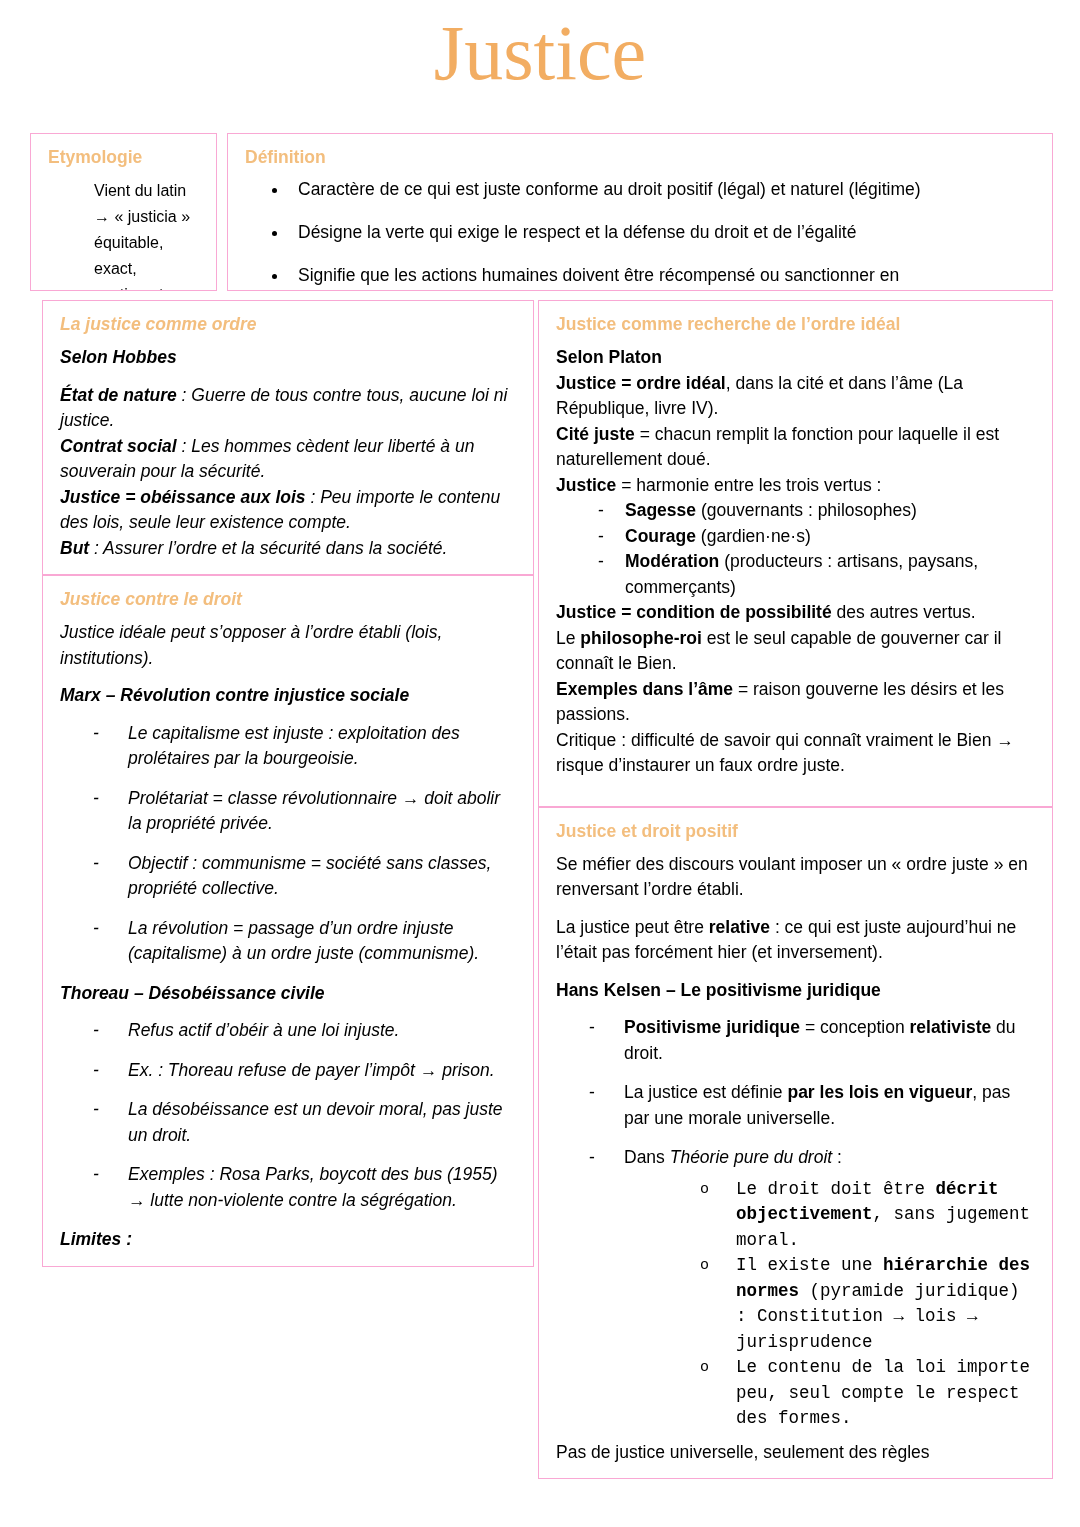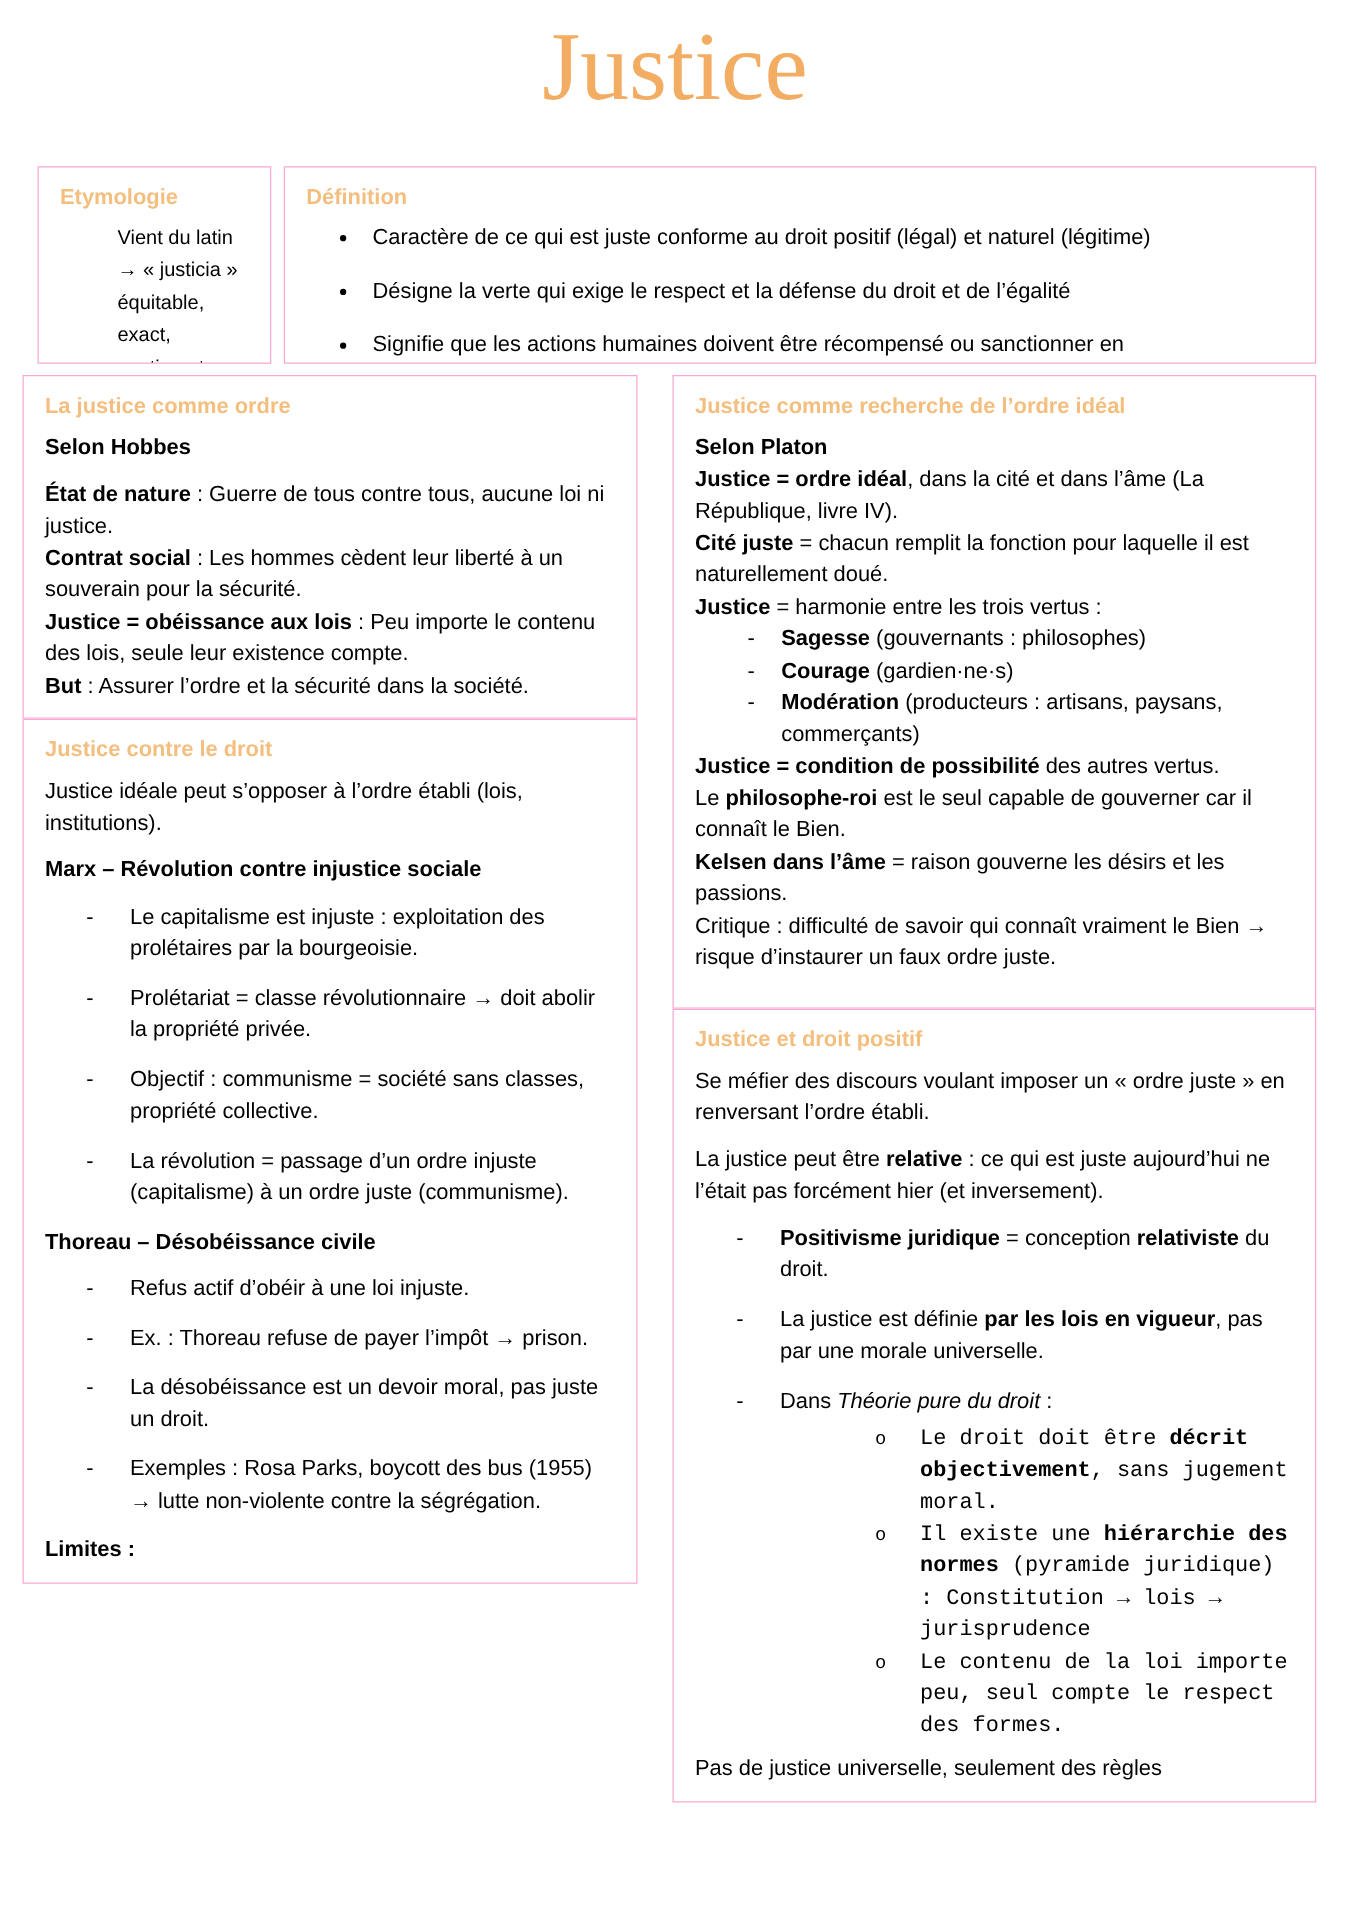--- a/index.html
+++ b/index.html
@@ -76,22 +76,23 @@
   ul.def-list li{
     font-size:17.5px;
     line-height:22px;
     margin-bottom:21px;
     padding-left:9px;
   }
 
   
   .col-left{
     position:absolute;
-    left:18px; top:300px;
+    left:42px; top:300px;
     width:492px;
+    font-style:italic;
   }
   .col-right{
     position:absolute;
     left:538px; top:300px;
     width:515px;
   }
 
   .body-text{
     font-size:17.5px;
     line-height:25.5px;
@@ -226,31 +227,32 @@
       <div class="run"><b>Justice = ordre idéal</b><span>, dans la cité et dans l’âme (La République, livre IV).</span></div>
       <div class="run"><b>Cité juste</b><span> = chacun remplit la fonction pour laquelle il est naturellement doué.</span></div>
       <div class="run"><b>Justice</b><span> = harmonie entre les trois vertus :</span></div>
       <ul class="dash tight">
         <li><b>Sagesse</b><span> (gouvernants : philosophes)</span></li>
         <li><b>Courage</b><span> (gardien·ne·s)</span></li>
         <li><b>Modération</b><span> (producteurs : artisans, paysans, commerçants)</span></li>
       </ul>
       <div class="run"><b>Justice = condition de possibilité</b><span> des autres vertus.</span></div>
       <div class="run"><span>Le </span><b>philosophe-roi</b><span> est le seul capable de gouverner car il connaît le Bien.</span></div>
-      <div class="run"><b>Kelsen dans l’âme</b><span> = raison gouverne les désirs et les passions.</span></div>
+      <div class="run"><b>Exemples dans l’âme</b><span> = raison gouverne les désirs et les passions.</span></div>
       <div class="run">Critique : difficulté de savoir qui connaît vraiment le Bien → risque d’instaurer un faux ordre juste.</div>
       <div class="spacer-14"></div>
     </div>
   </div>
 
   <div class="card">
     <div class="card-inner">
       <div class="card-title">Justice et droit positif</div>
       <div class="para body-text">Se méfier des discours voulant imposer un « ordre juste » en renversant l’ordre établi.</div>
       <div class="para body-text"><span>La justice peut être </span><b>relative</b><span> : ce qui est juste aujourd’hui ne l’était pas forcément hier (et inversement).</span></div>
+      <div class="sub-head">Hans Kelsen – Le positivisme juridique</div>
       <ul class="dash">
         <li><b>Positivisme juridique</b><span> = conception </span><b>relativiste</b><span> du droit.</span></li>
         <li><span>La justice est définie </span><b>par les lois en vigueur</b><span>, pas par une morale universelle.</span></li>
         <li style="margin-bottom:0"><span>Dans </span><i>Théorie pure du droit</i><span> :</span>
           <ul class="circ">
             <li><span>Le droit doit être </span><b>décrit objectivement</b><span>, sans jugement moral.</span></li>
             <li><span>Il existe une </span><b>hiérarchie des normes</b><span> (pyramide juridique) : Constitution → lois → jurisprudence</span></li>
             <li><span>Le contenu de la loi importe peu, seul compte le respect des formes.</span></li>
           </ul>
         </li>

